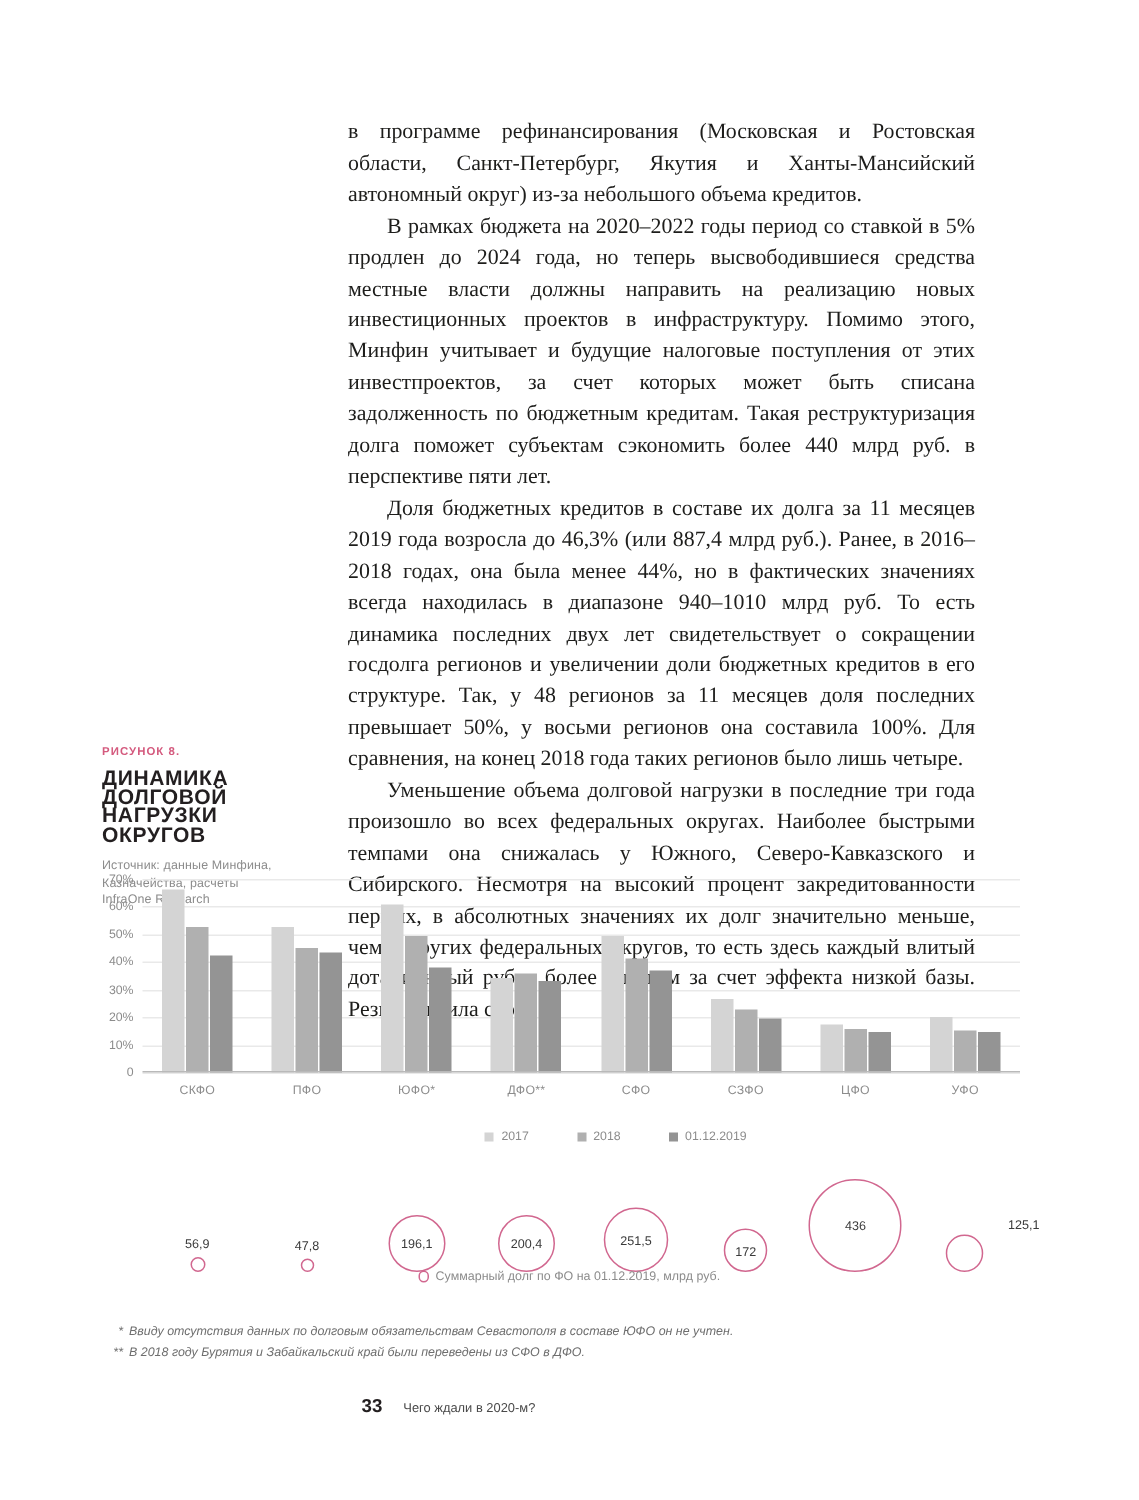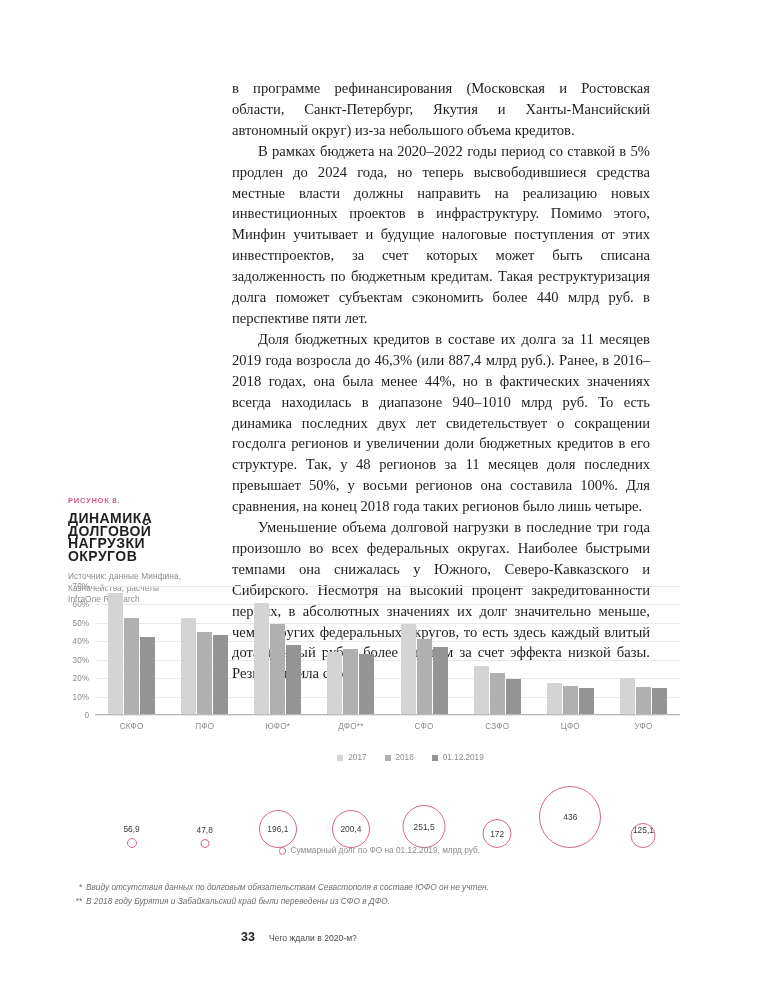--- a/index.html
+++ b/index.html
@@ -52,21 +52,21 @@
   .bar{width:15px;}
   .b2017{background:#d4d4d4;}
   .b2018{background:#b0b0b0;}
   .b2019{background:#949494;}
   .x-labels{position:absolute;left:33px;right:0;top:136px;display:flex;}
   .x-labels div{flex:1;text-align:center;font-size:8.2px;color:#8c8c8c;letter-spacing:.2px;}
 
   
   .legend{
     position:absolute;left:62px;right:0;top:753px;
-    display:flex;justify-content:center;gap:18px;align-items:center;
+    display:flex;justify-content:center;gap:32px;align-items:center;
   }
   .lg{display:flex;align-items:center;gap:5px;font-size:8.2px;color:#8c8c8c;}
   .swatch{width:6px;height:6px;display:inline-block;}
 
   
   .bubbles{position:absolute;left:95px;top:780px;width:585px;height:72px;display:flex;}
   .bcell{flex:1;position:relative;}
   .bubble{
     position:absolute;left:50%;bottom:4px;transform:translateX(-50%);
     border:1.3px solid #d1678f;border-radius:50%;
@@ -226,21 +226,21 @@
       <div class="bcell">
         <div class="bubble" title="СФО: 251,5 млрд руб." style="width: 43px; height: 43px;">251,5</div>
       </div>
       <div class="bcell">
         <div class="bubble" title="СЗФО: 172 млрд руб." style="width: 29px; height: 29px;">172</div>
       </div>
       <div class="bcell">
         <div class="bubble" title="ЦФО: 436 млрд руб." style="width: 62px; height: 62px;">436</div>
       </div>
       <div class="bcell">
-        <div class="bval-out" style="bottom: 17px;">125,1</div>
+        <div class="bval-out" style="bottom: 31px; margin-left: 39px;">125,1</div>
         <div class="bubble" title="УФО: 125,1 млрд руб." style="width: 25px; height: 25px;"></div>
       </div>
     </div>
   <div class="bubble-caption">
     <span class="ring"></span><span>Суммарный долг по ФО на 01.12.2019, млрд руб.</span>
   </div>
 
   <div class="footnotes">
     <div>
       <span class="fn-mark">*</span><span>Ввиду отсутствия данных по долговым обязательствам Севастополя в составе ЮФО он не учтен.</span>

